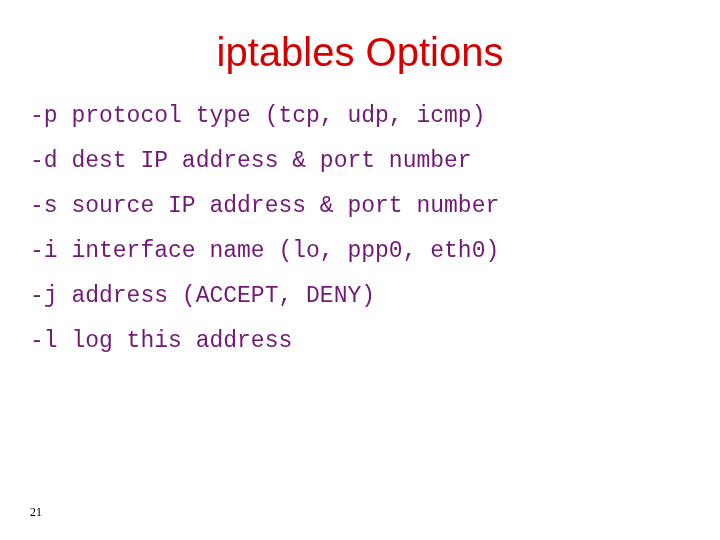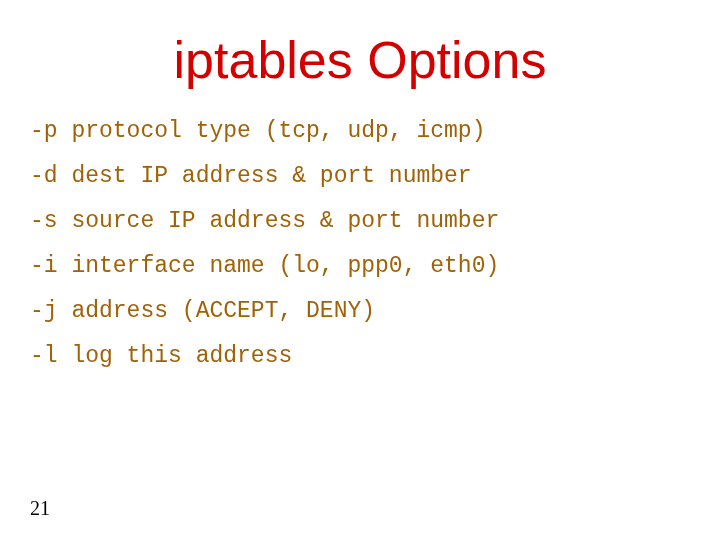--- a/index.html
+++ b/index.html
@@ -11,41 +11,41 @@
       width: 720px;
       height: 540px;
       background: #ffffff;
       padding: 30px 30px 0 30px;
       font-family: Georgia, 'Times New Roman', serif;
       position: relative;
       overflow: hidden;
     }
     .title {
       text-align: center;
-      font-size: 52px;
+      font-size: 40px;
       color: #d40000;
       font-weight: normal;
       margin-bottom: 30px;
       font-family: 'Comic Sans MS', cursive, sans-serif;
     }
     .option-list {
       font-family: 'Courier New', Courier, monospace;
       font-size: 23px;
-      color: #a16207;
+      color: #701a75;
       line-height: 1.0;
     }
     .option-item {
       margin-bottom: 22px;
       white-space: pre;
     }
     .page-number {
       position: absolute;
       left: 30px;
       bottom: 20px;
-      font-size: 20px;
+      font-size: 12px;
       color: #000;
       font-family: Georgia, serif;
     }
   </style>
 </head>
 <body>
 
 <h1 class="title">iptables Options</h1>
 
 <div class="option-list">

